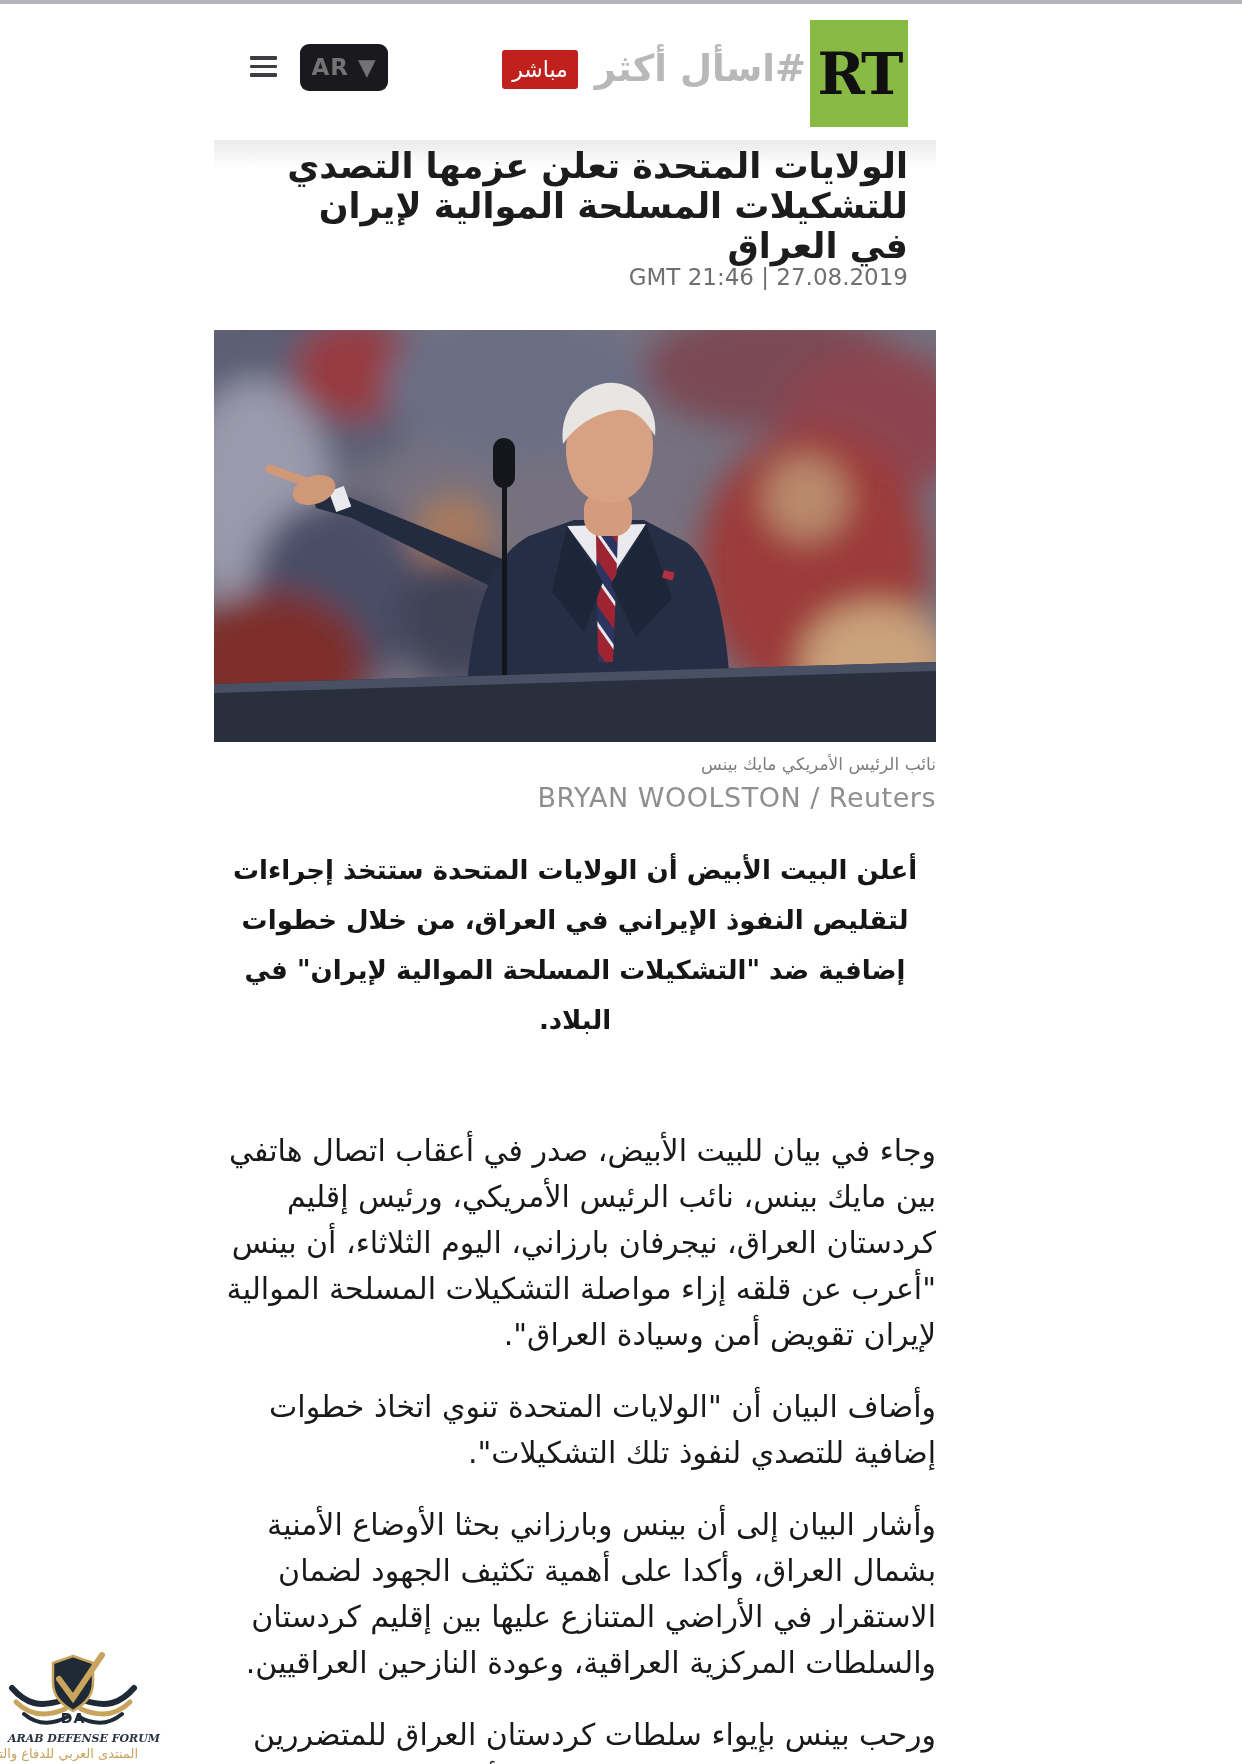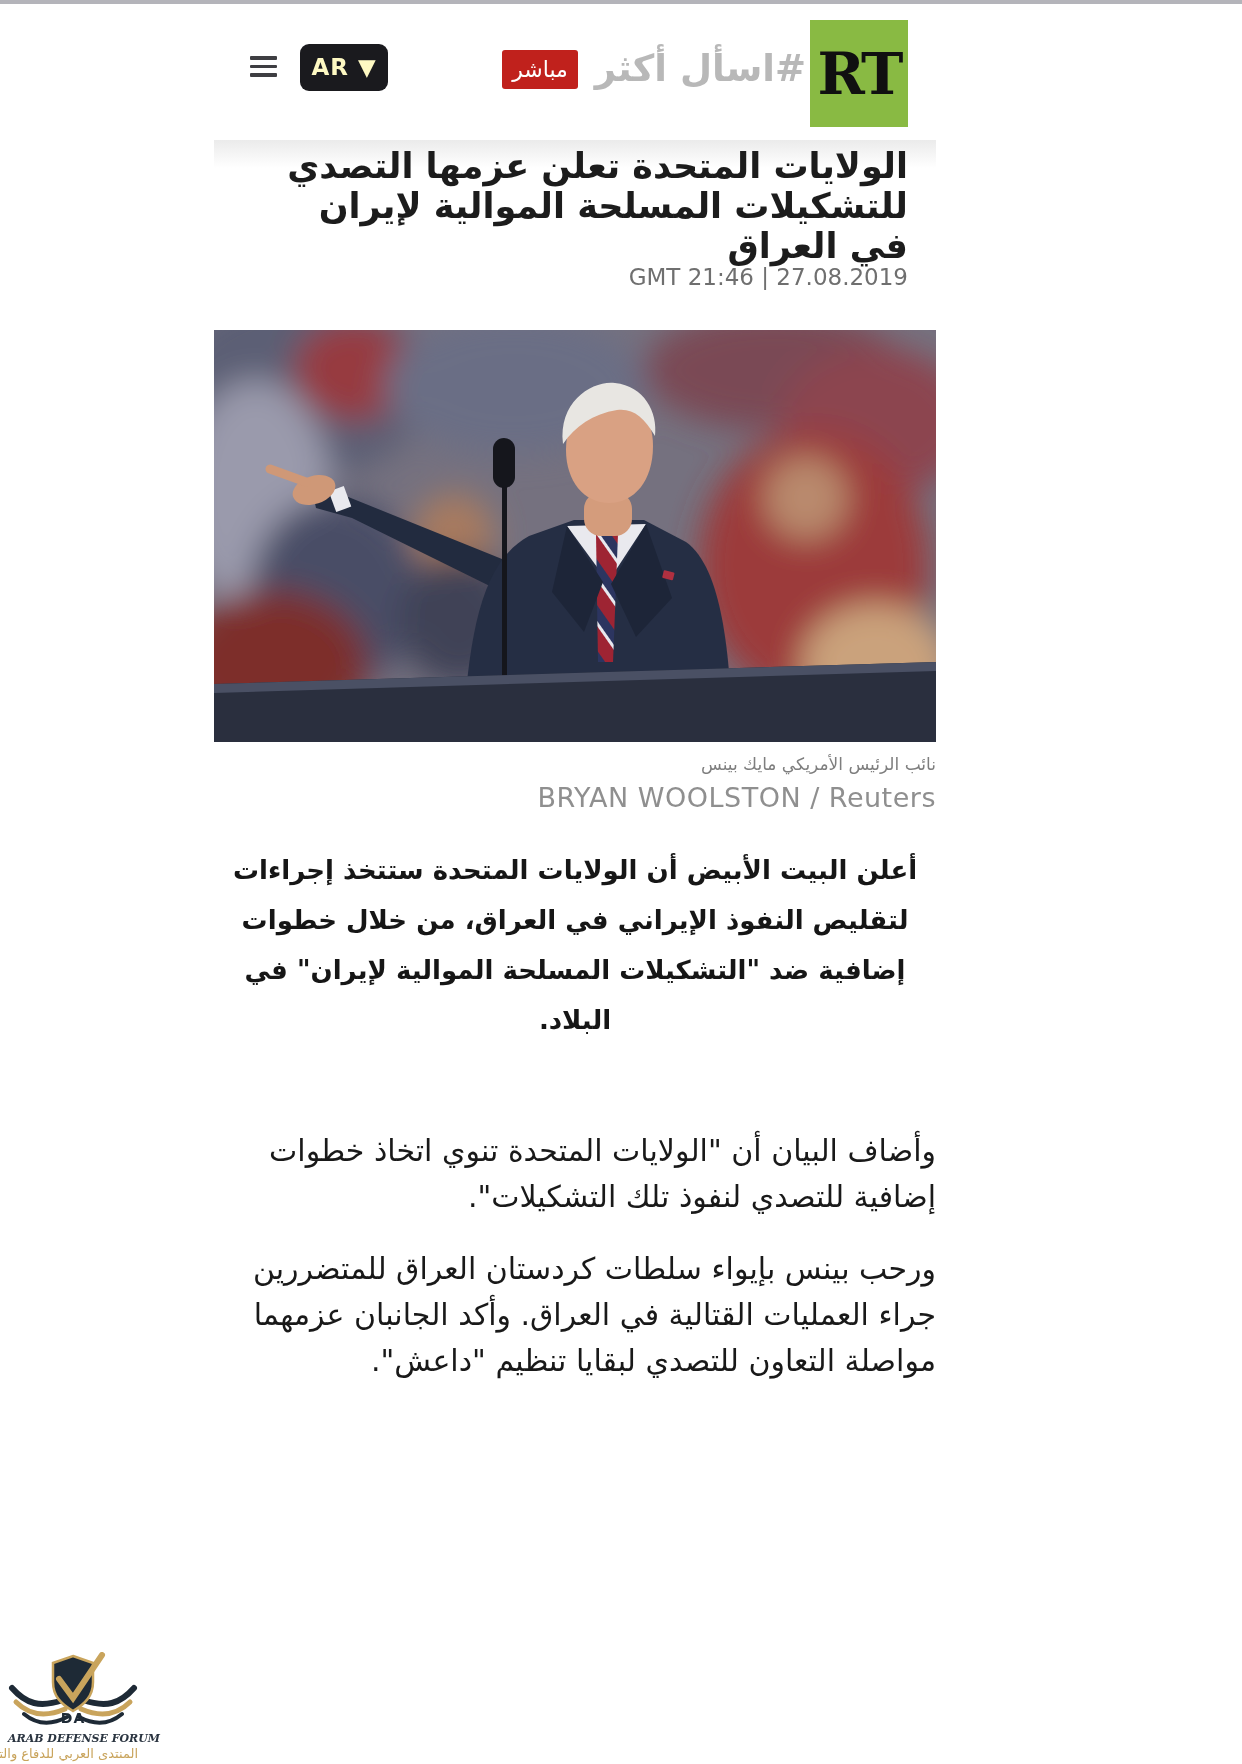--- a/index.html
+++ b/index.html
@@ -21,21 +21,21 @@
     background:#ffffff;
   }
   .header-shadow {
     left:214px; top:140px; width:722px; height:28px;
     background: linear-gradient(#ebebeb, #ffffff);
   }
   .hamburger { left:250px; top:56px; width:27px; height:21px; cursor:pointer; }
   .hamburger .bar { height:3.5px; background:#3e3e42; margin-bottom:5px; border-radius:1px; }
   .lang-btn {
     left:300px; top:44px; width:88px; height:47px;
-    background:#1a1a1e; color:#fef9c3; border-radius:9px;
+    background:#1a1a1e; color:#737373; border-radius:9px;
     font-size:23px; font-weight:bold; text-align:center; line-height:47px;
     letter-spacing:1px; cursor:pointer;
   }
   .live-btn {
     left:502px; top:50px; width:76px; height:39px;
     background:#c0211c; color:#ffffff; border-radius:3px;
     font-size:22px; text-align:center; line-height:39px; cursor:pointer;
   }
   .ask-more {
     left:616px; top:46px; width:190px; height:46px;
@@ -191,21 +191,23 @@
 </div>
 
 <div class="abs caption">
   <div class="cap-ar">نائب الرئيس الأمريكي مايك بينس</div>
   <div class="cap-credit">BRYAN WOOLSTON / Reuters</div>
 </div>
 
 <div class="abs lead">أعلن البيت الأبيض أن الولايات المتحدة ستتخذ إجراءات لتقليص النفوذ الإيراني في العراق، من خلال خطوات إضافية ضد "التشكيلات المسلحة الموالية لإيران" في البلاد.</div>
 
 <div class="abs body-text">
+  <p>وجاء في بيان للبيت الأبيض، صدر في أعقاب اتصال هاتفي بين مايك بينس، نائب الرئيس الأمريكي، ورئيس إقليم كردستان العراق، نيجرفان بارزاني، اليوم الثلاثاء، أن بينس "أعرب عن قلقه إزاء مواصلة التشكيلات المسلحة الموالية لإيران تقويض أمن وسيادة العراق".</p>
   <p>وأضاف البيان أن "الولايات المتحدة تنوي اتخاذ خطوات إضافية للتصدي لنفوذ تلك التشكيلات".</p>
+  <p>وأشار البيان إلى أن بينس وبارزاني بحثا الأوضاع الأمنية بشمال العراق، وأكدا على أهمية تكثيف الجهود لضمان الاستقرار في الأراضي المتنازع عليها بين إقليم كردستان والسلطات المركزية العراقية، وعودة النازحين العراقيين.</p>
   <p>ورحب بينس بإيواء سلطات كردستان العراق للمتضررين جراء العمليات القتالية في العراق. وأكد الجانبان عزمهما مواصلة التعاون للتصدي لبقايا تنظيم "داعش".</p>
 </div>
 
 <div class="abs watermark">
   <svg viewBox="0 0 130 78" width="130" height="78" xmlns="http://www.w3.org/2000/svg">
 
     <path d="M55 48 C32 56 18 52 4 36" stroke="#1e2a36" stroke-width="6" fill="none" stroke-linecap="round"></path>
     <path d="M57 57 C36 66 20 62 8 50" stroke="#c9a45c" stroke-width="5" fill="none" stroke-linecap="round"></path>
     <path d="M59 65 C42 74 28 72 16 62" stroke="#1e2a36" stroke-width="4" fill="none" stroke-linecap="round"></path>
 

